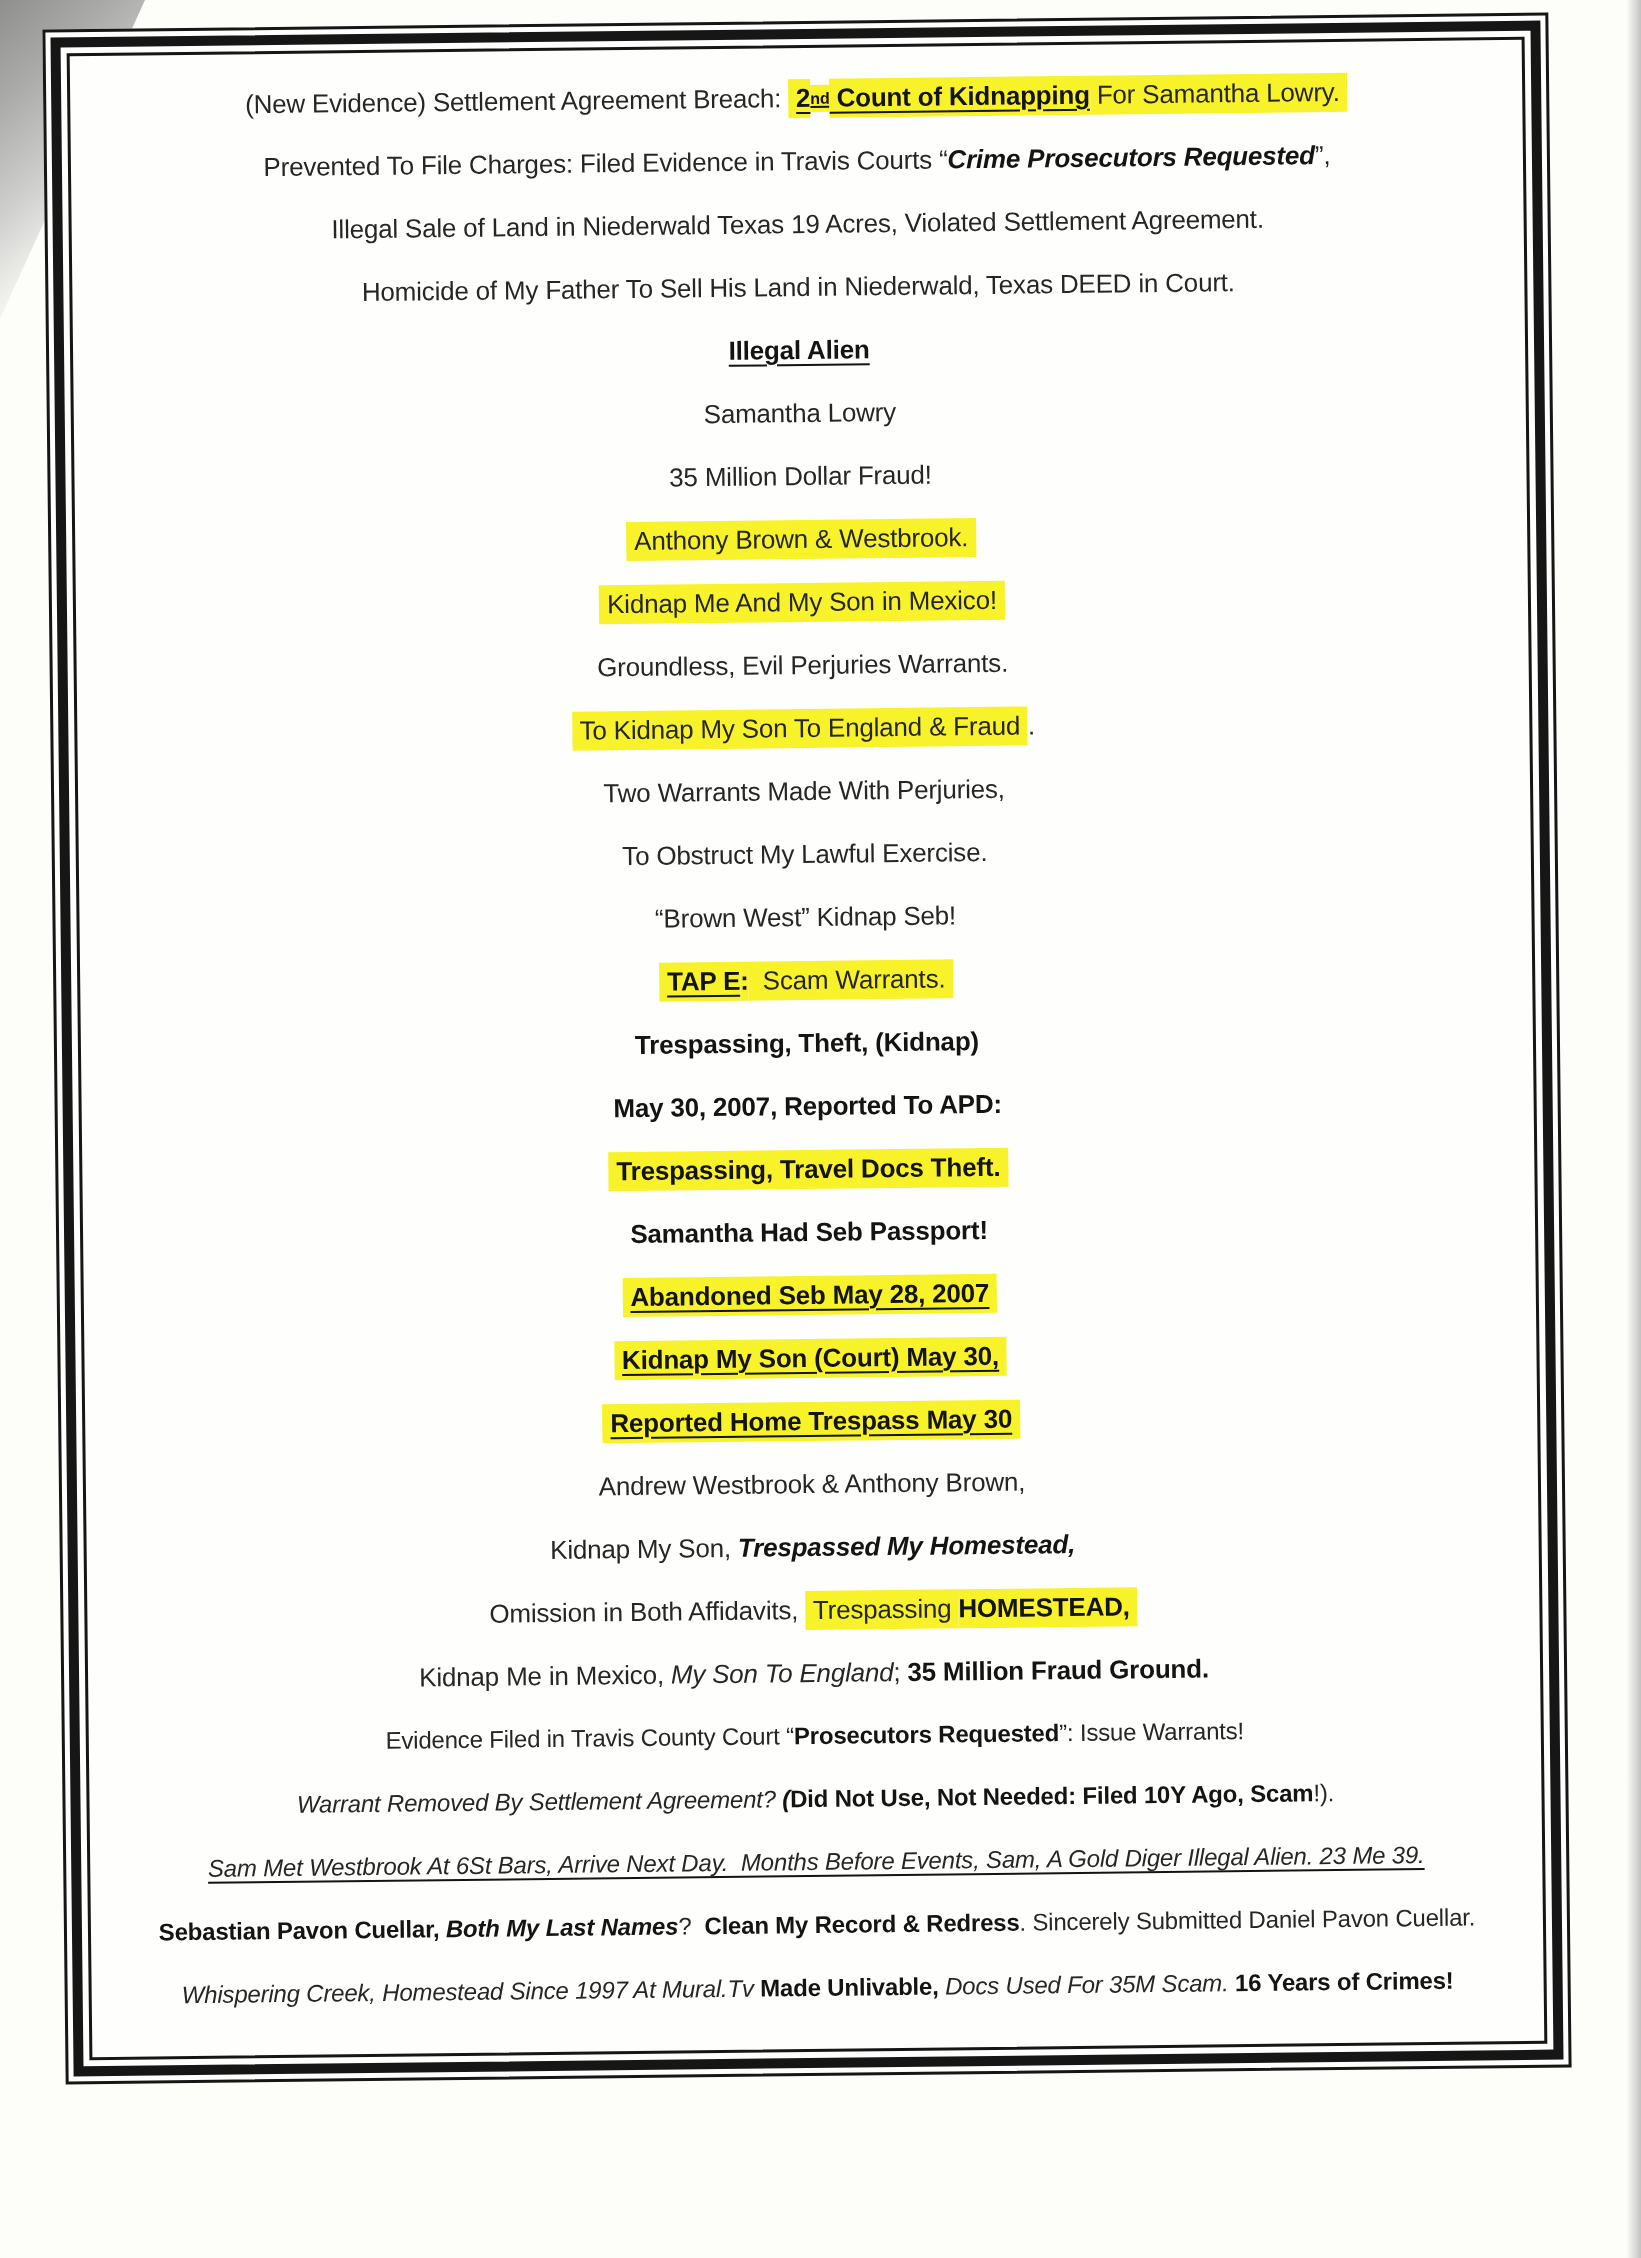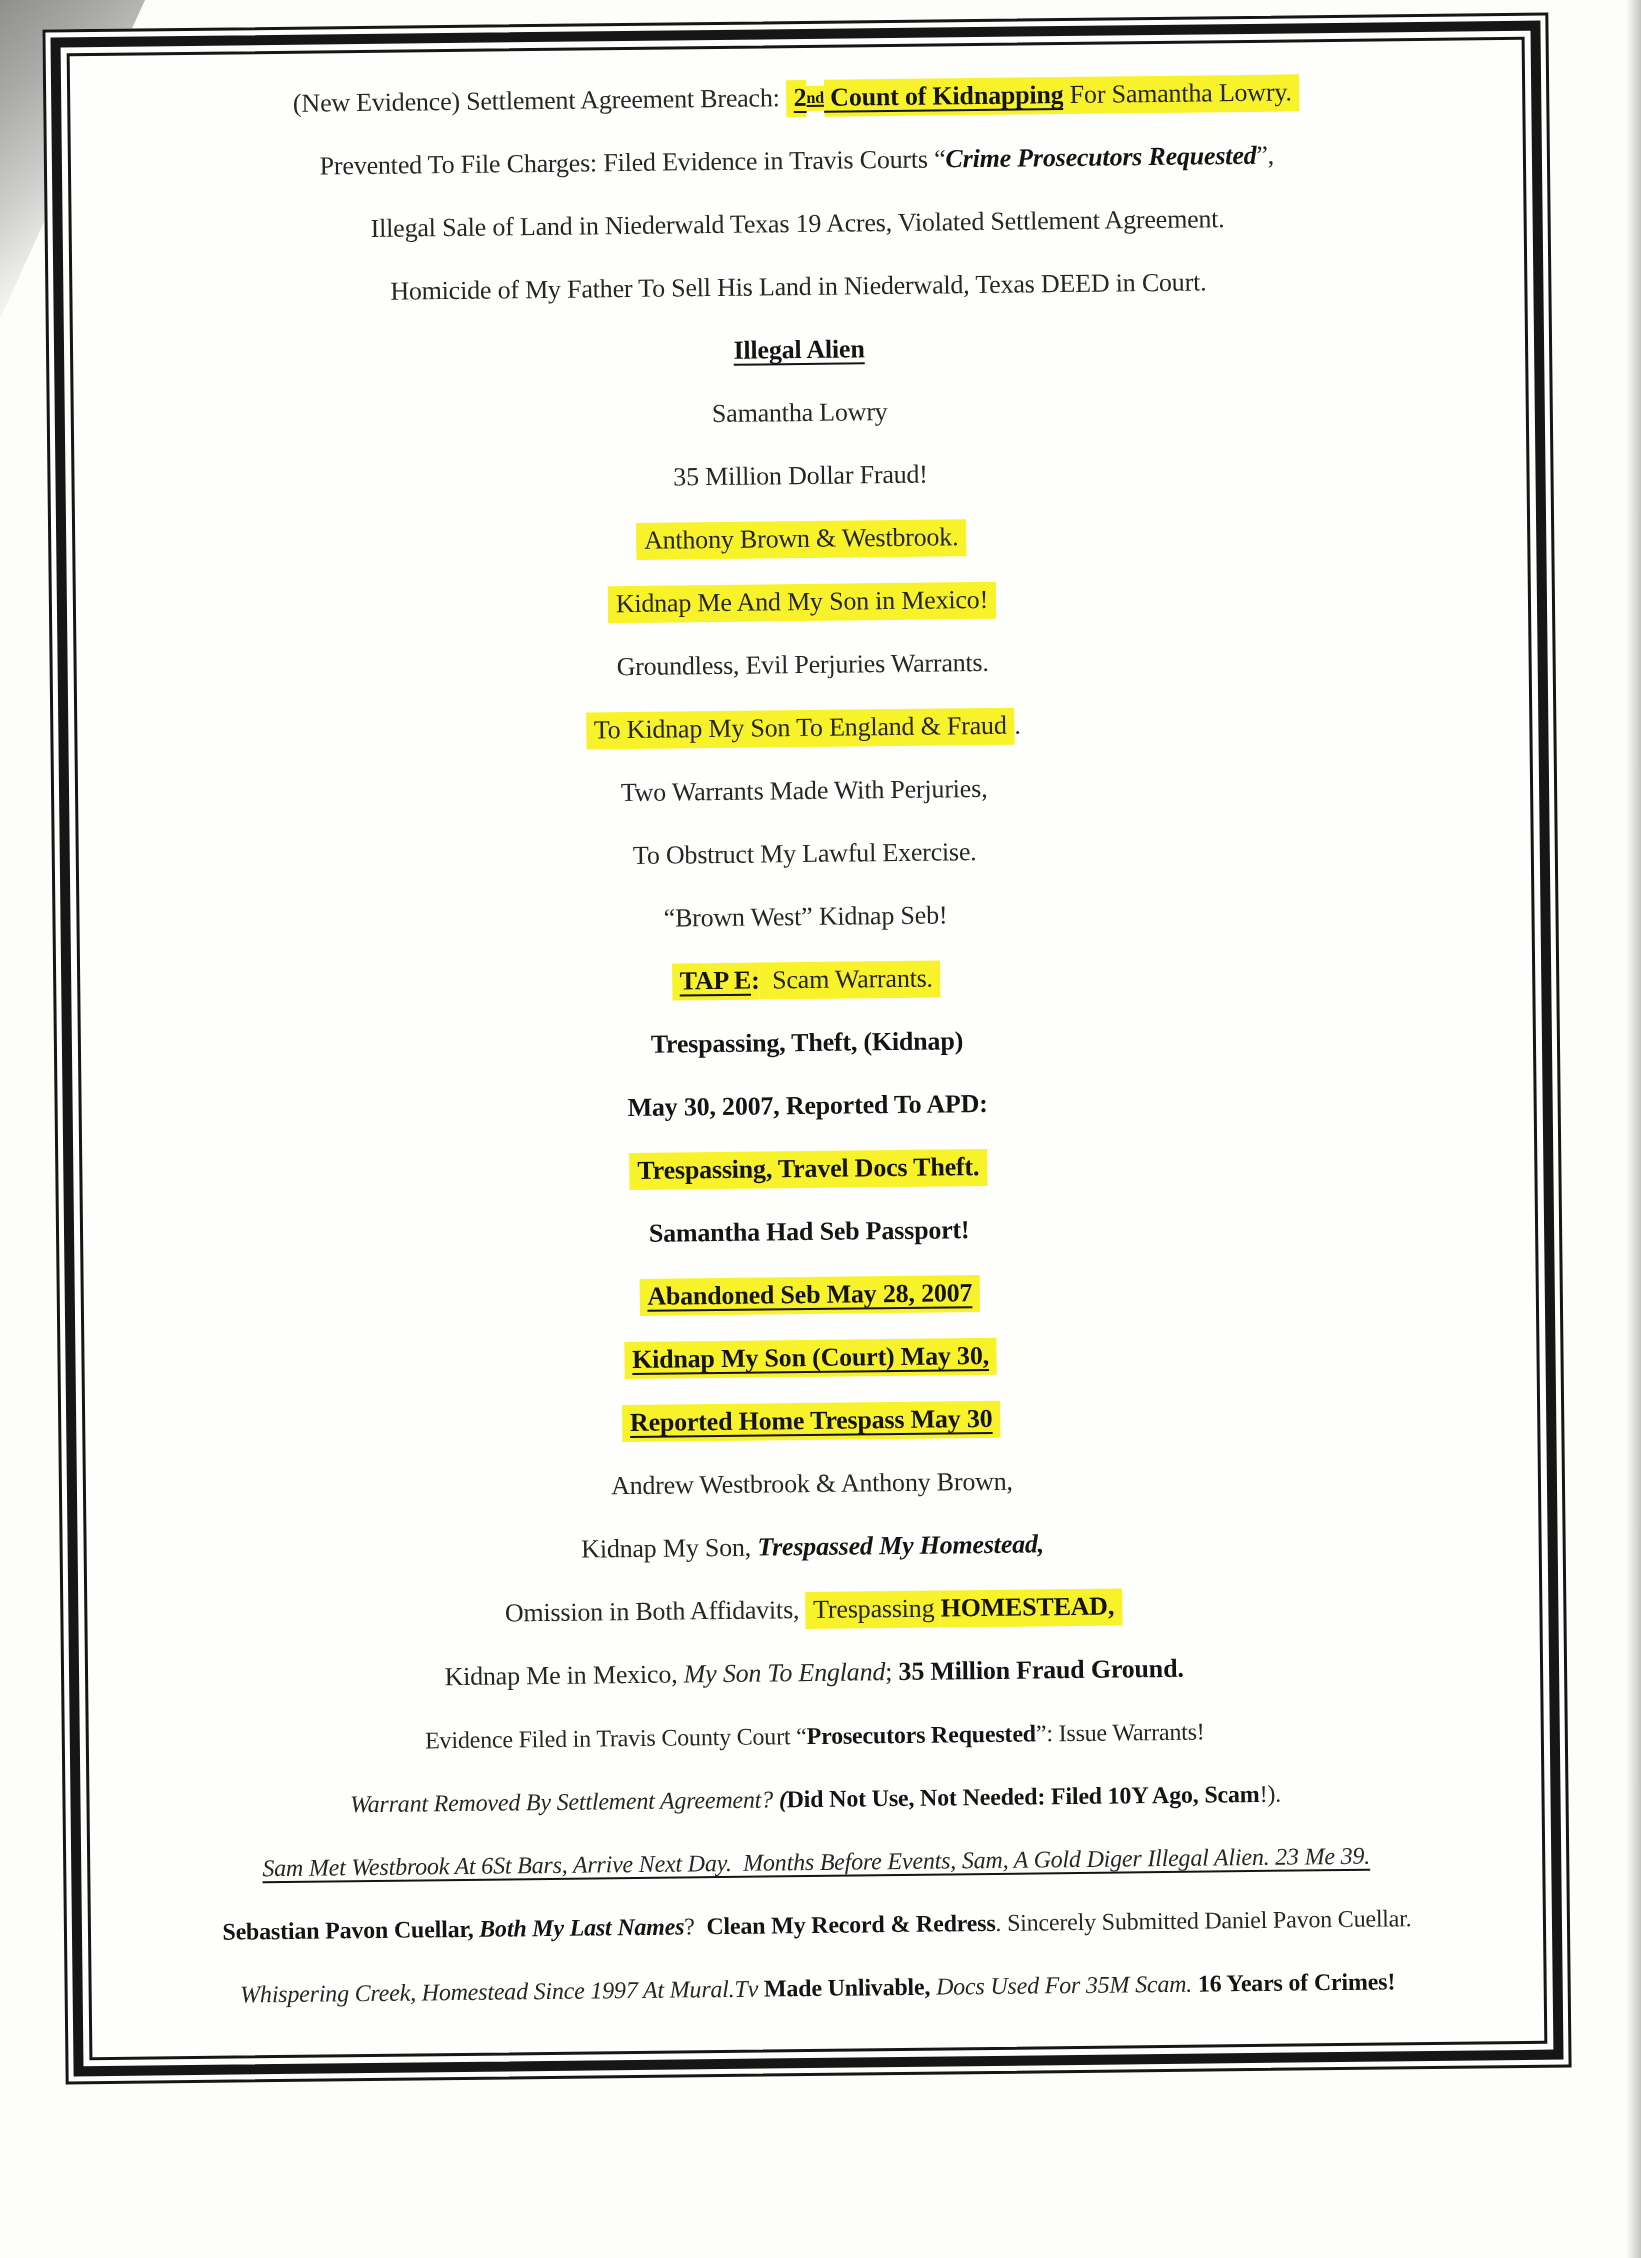--- a/index.html
+++ b/index.html
@@ -1,19 +1,19 @@
 <!DOCTYPE html>
 <html style="--hl: #f8f22b;"><head>
 <meta charset="utf-8">
 <style>
   html,body{margin:0;padding:0;background:#ffffff;}
   .screenshot{
     position:relative;width:1641px;height:2258px;overflow:hidden;
     background:#fdfdfa;
-    font-family:Liberation Serif, serif;
+    font-family:Liberation Sans, sans-serif;
   }
   
   .corner-fold{
     position:absolute;top:0;left:0;width:145px;height:319px;
     background:linear-gradient(137deg,#8f8f8e 0%,#a9a9a7 22%,#cfcfcd 48%,#efefec 66%,#fdfdfa 78%);
     clip-path:polygon(0 0,100% 0,0 100%);
   }
   .right-edge{
     position:absolute;top:0;right:0;width:15.4px;height:100%;
     background:linear-gradient(to right,rgba(205,205,203,0) 0%,#d6d6d4 70%,#c2c2c0 100%);

